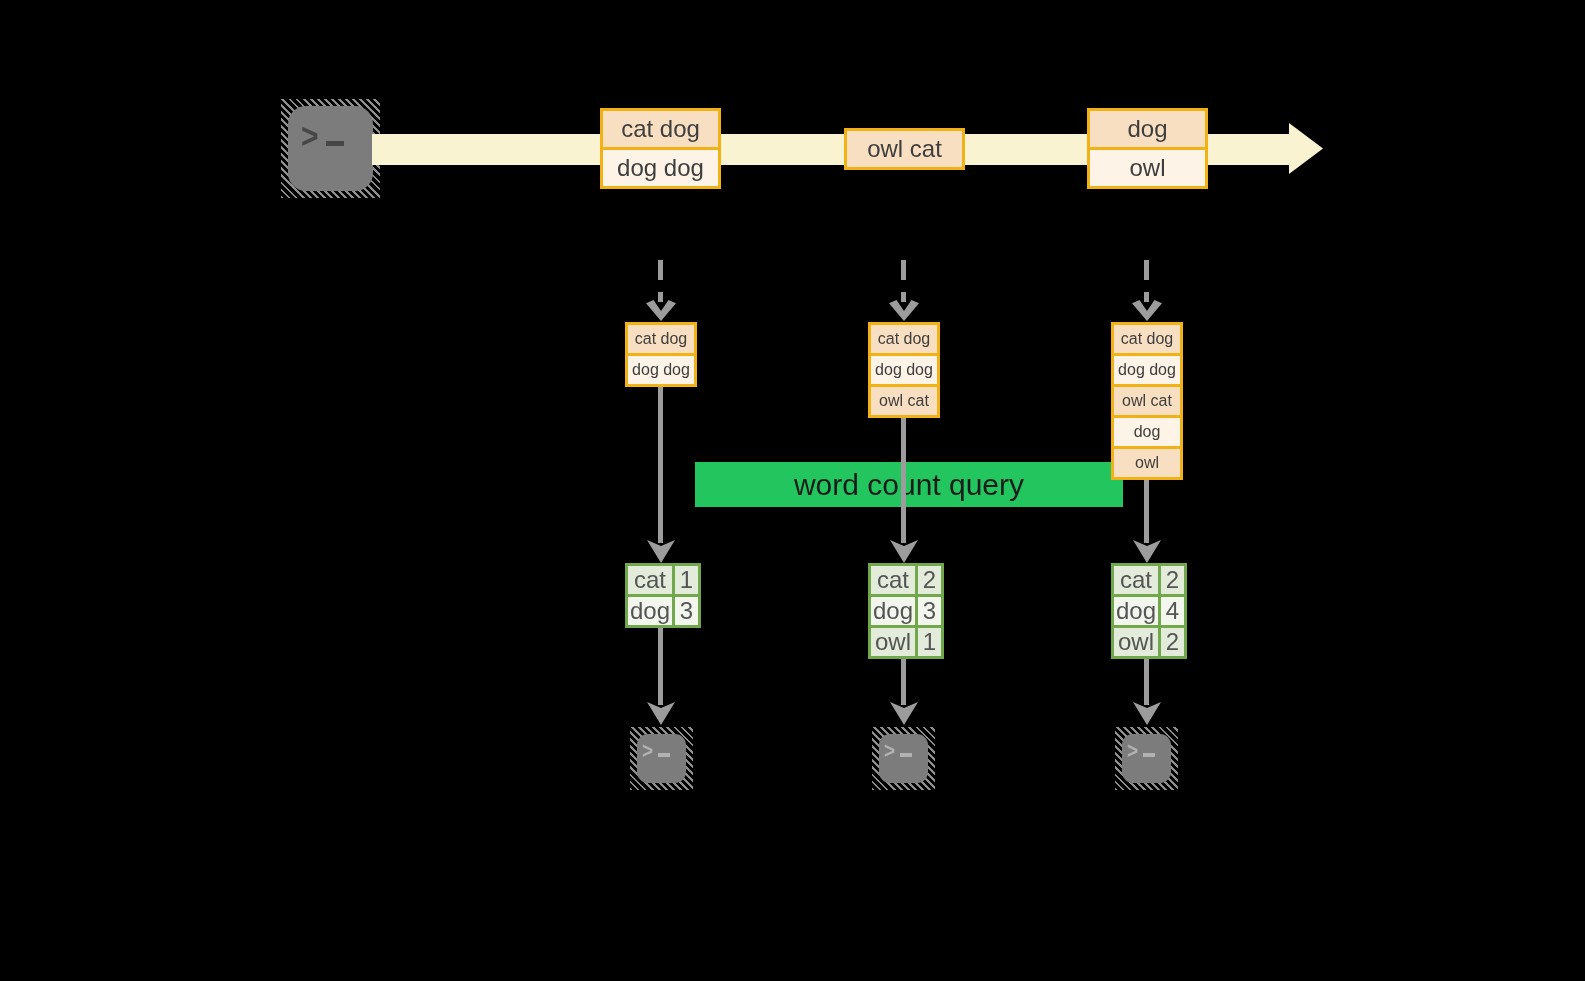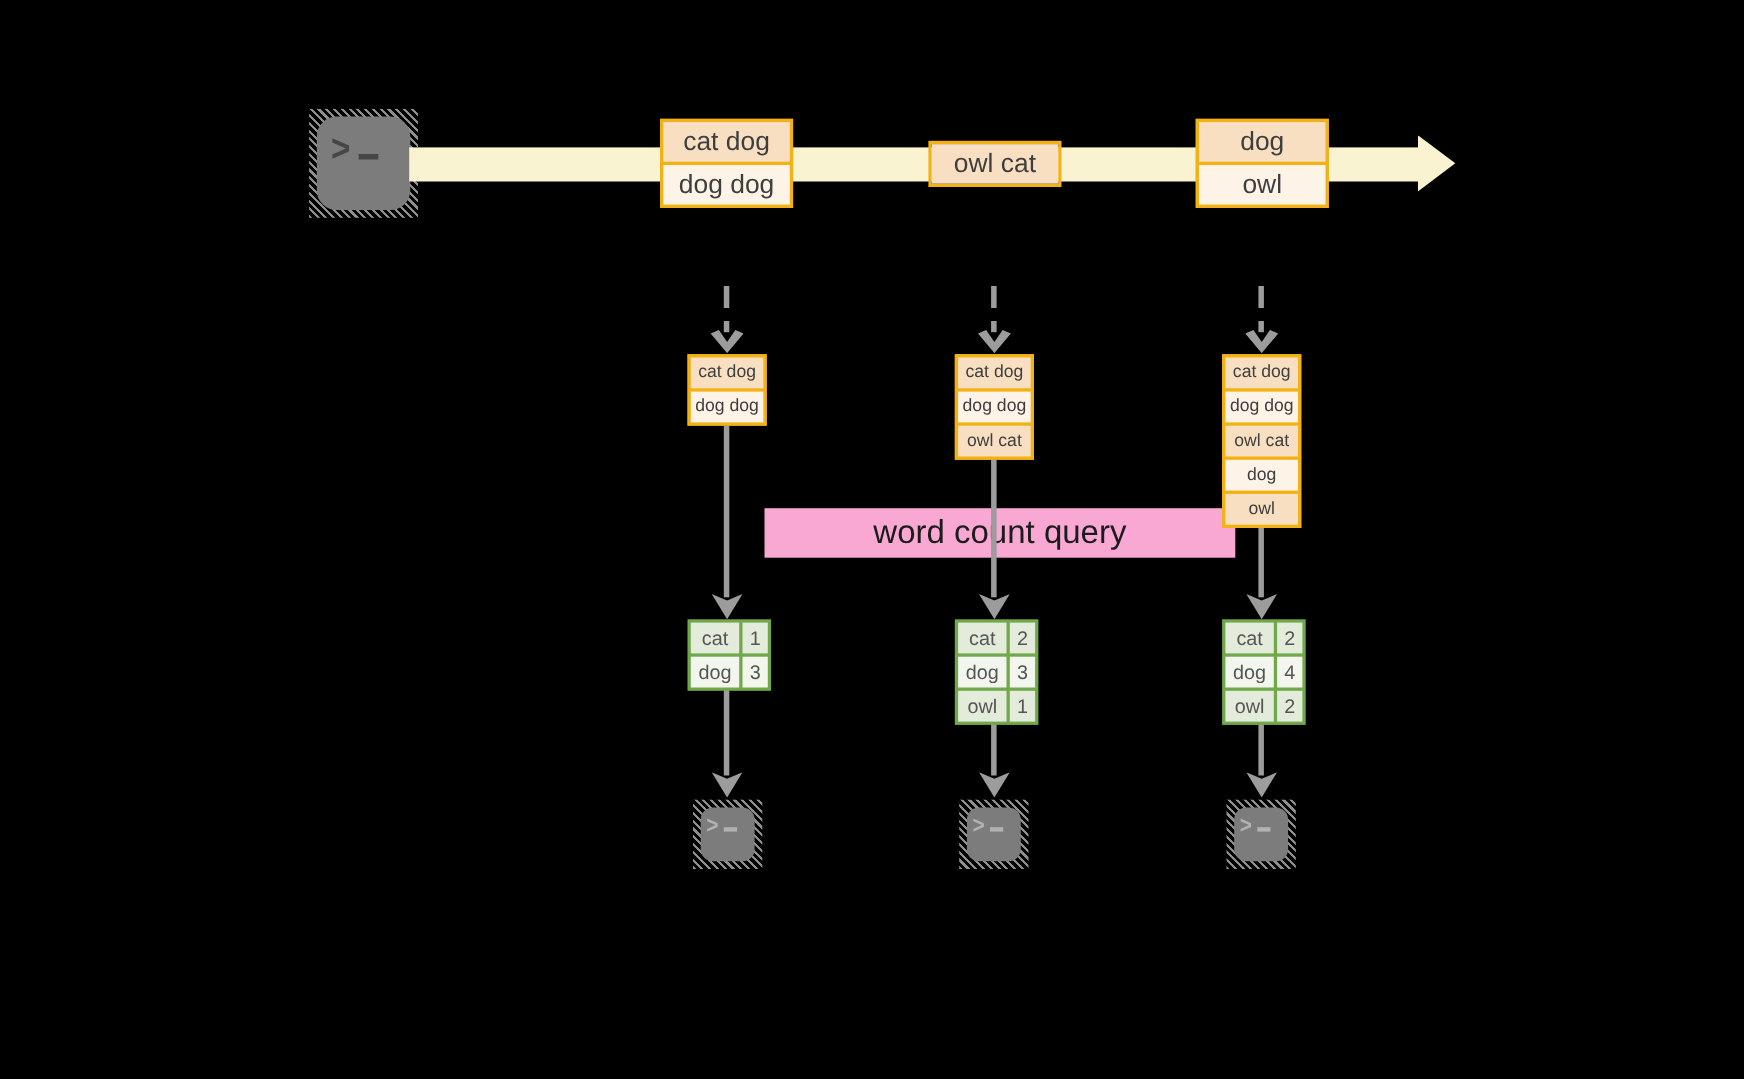--- a/index.html
+++ b/index.html
@@ -53,32 +53,32 @@
   .ahead{
     position:absolute;width:28px;height:23px;background:#9c9c9c;z-index:3;
     clip-path:polygon(50% 100%,0 0,50% 26%,100% 0);
   }
   .chevhead{
     position:absolute;width:30px;height:21px;background:#9c9c9c;z-index:3;
     clip-path:polygon(50% 100%,0 15%,25% 0,50% 52%,75% 0,100% 15%);
   }
   
   .banner{
-    position:absolute;left:695px;top:462px;width:428px;height:45px;background:#f9a8d4;
+    position:absolute;left:695px;top:462px;width:428px;height:45px;background:#22c55e;
     display:flex;align-items:center;justify-content:center;z-index:2;
   }
   .banner span{font-size:30px;color:#1c1c1c;}
   
   .gtable{
     position:absolute;background:#72a84c;padding:3px;z-index:4;
     display:grid;grid-template-columns:44px 23px;gap:3px;
   }
   .gcell{
     height:28px;display:flex;align-items:center;justify-content:center;
-    color:#555555;font-size:18px;
+    color:#555555;font-size:24px;
   }
   .gtable .grow-odd{background:#e3ebdb;}
   .gtable .grow-even{background:#f2f6ed;}
 </style>
 </head>
 <body>
 
 <div id="stage">
 
   <div class="term term-src" style="left:281px;top:99px;width:99px;height:99px;">

